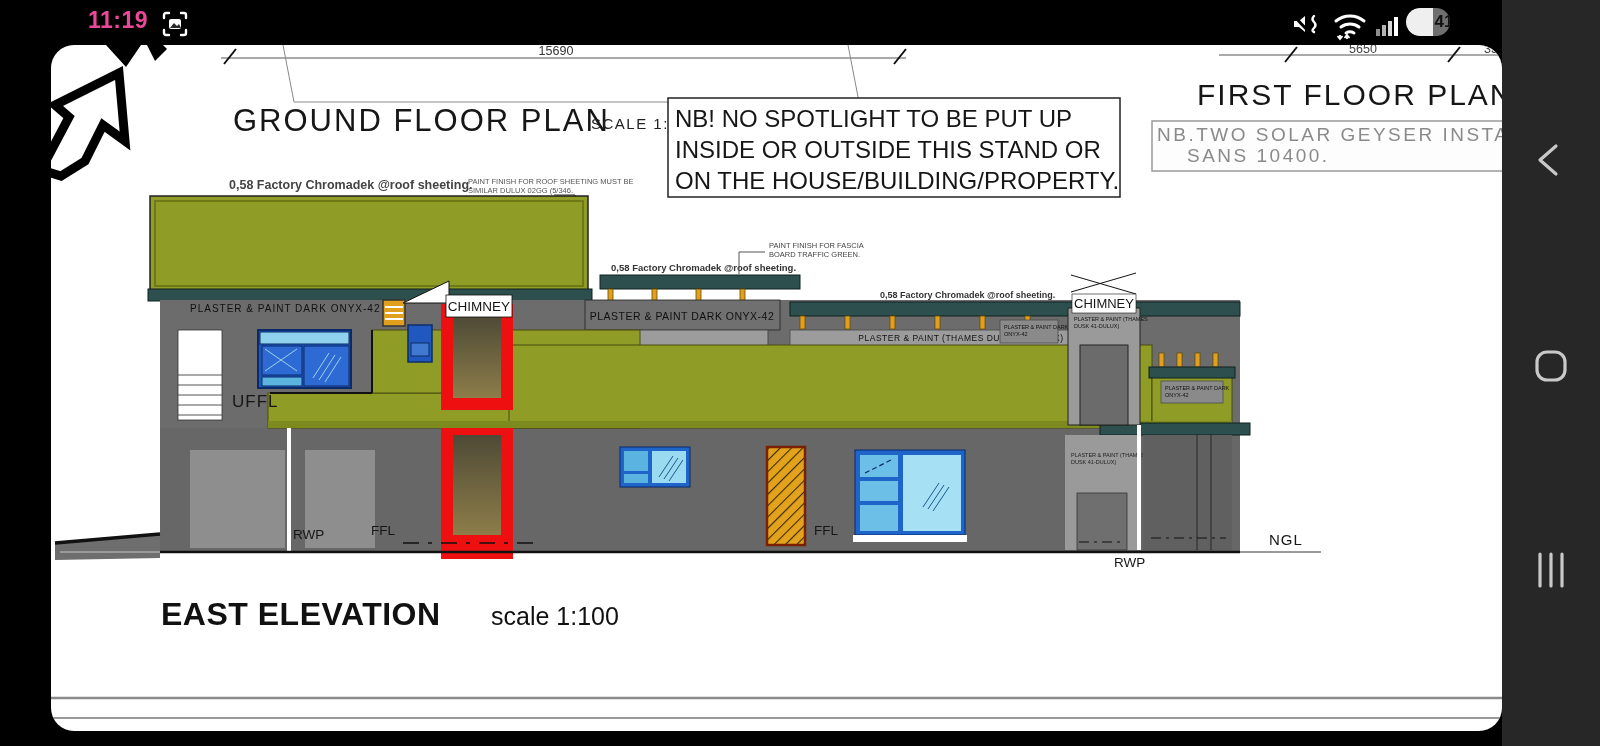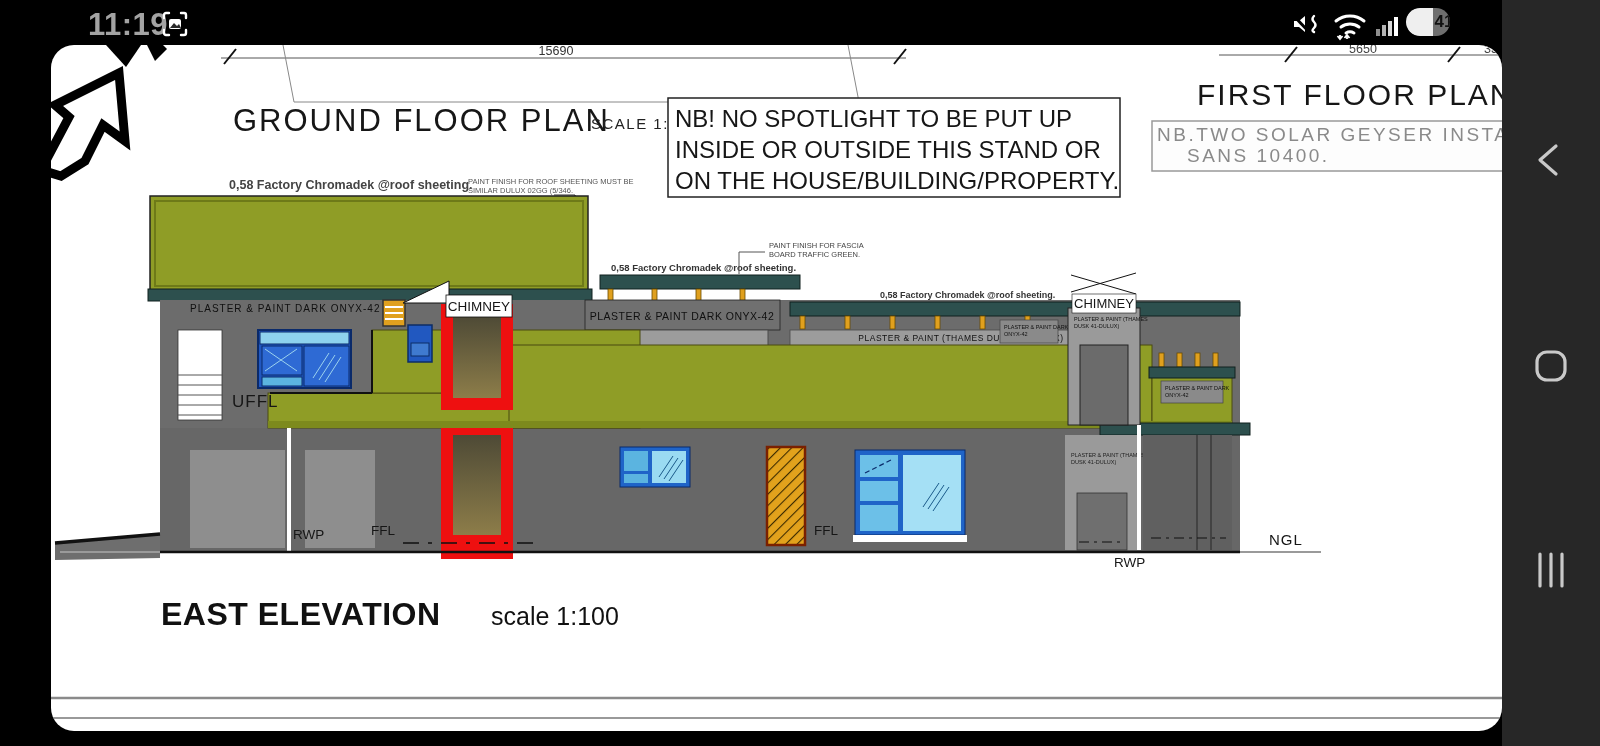--- a/index.html
+++ b/index.html
@@ -1,20 +1,20 @@
 <!DOCTYPE html>
 <html><head>
 <meta charset="utf-8">
 <style>
   html,body{margin:0;padding:0;background:#000;}
   .stage{position:relative;width:1600px;height:746px;background:#000;overflow:hidden;
          font-family:"Liberation Sans",sans-serif;}
   
   .statusbar{position:absolute;left:0;top:0;width:1600px;height:45px;background:#000;}
-  .time{position:absolute;left:88px;top:7px;color:#a3a3a3;font-size:31px;font-weight:bold;letter-spacing:.5px;}
+  .time{position:absolute;left:88px;top:7px;color:#ec4899;font-size:23px;font-weight:bold;letter-spacing:.5px;}
   .sicon{position:absolute;top:9px;}
   .battery{position:absolute;left:1406px;top:8px;width:44px;height:28px;border-radius:14px;
            background:#6f6f6f;overflow:hidden;}
   .battery .fill{position:absolute;left:0;top:0;width:27px;height:28px;background:#efefef;border-radius:14px 0 0 14px;}
   .battery .pct{position:absolute;left:16px;top:0;width:44px;height:44px;line-height:28px;text-align:center;
                 color:#111;font-size:17px;font-weight:bold;}
   
   .navcol{position:absolute;left:1502px;top:0;width:98px;height:746px;background:#272727;}
   .navbtn{position:absolute;left:29px;width:40px;height:40px;cursor:pointer;}
   

